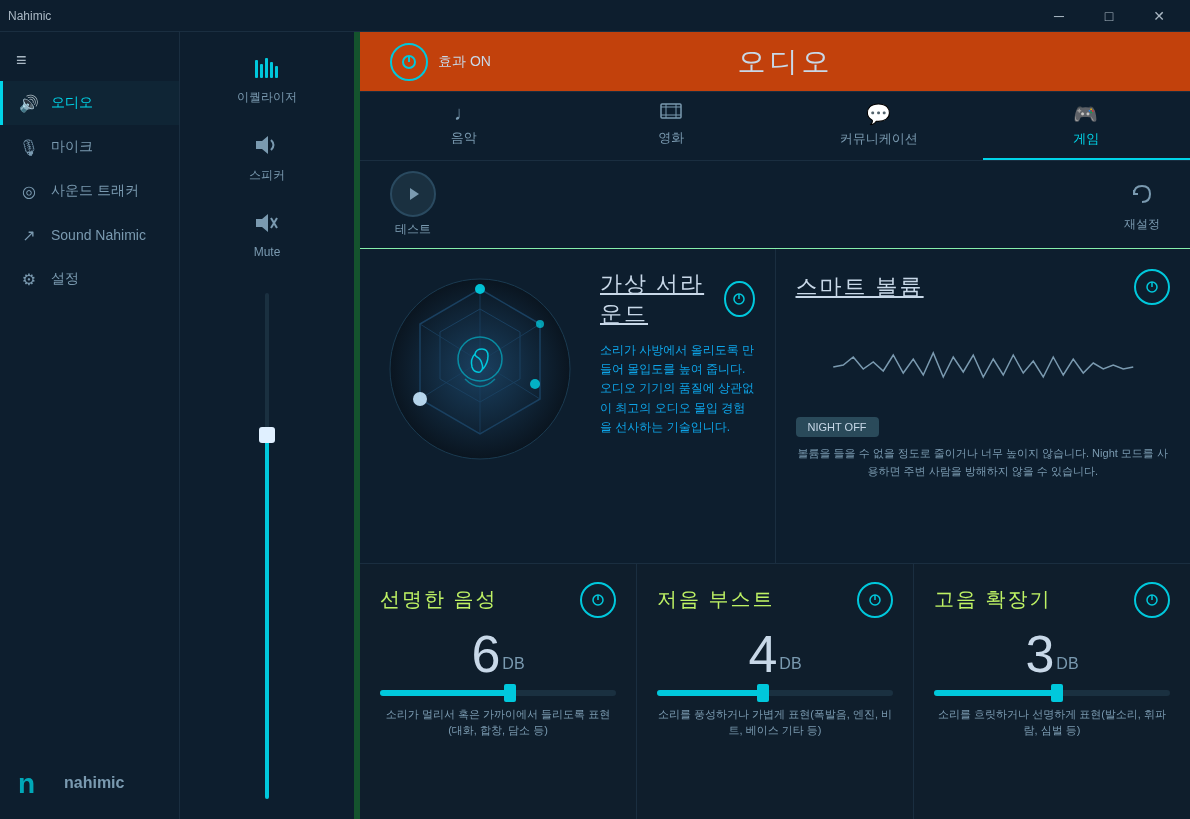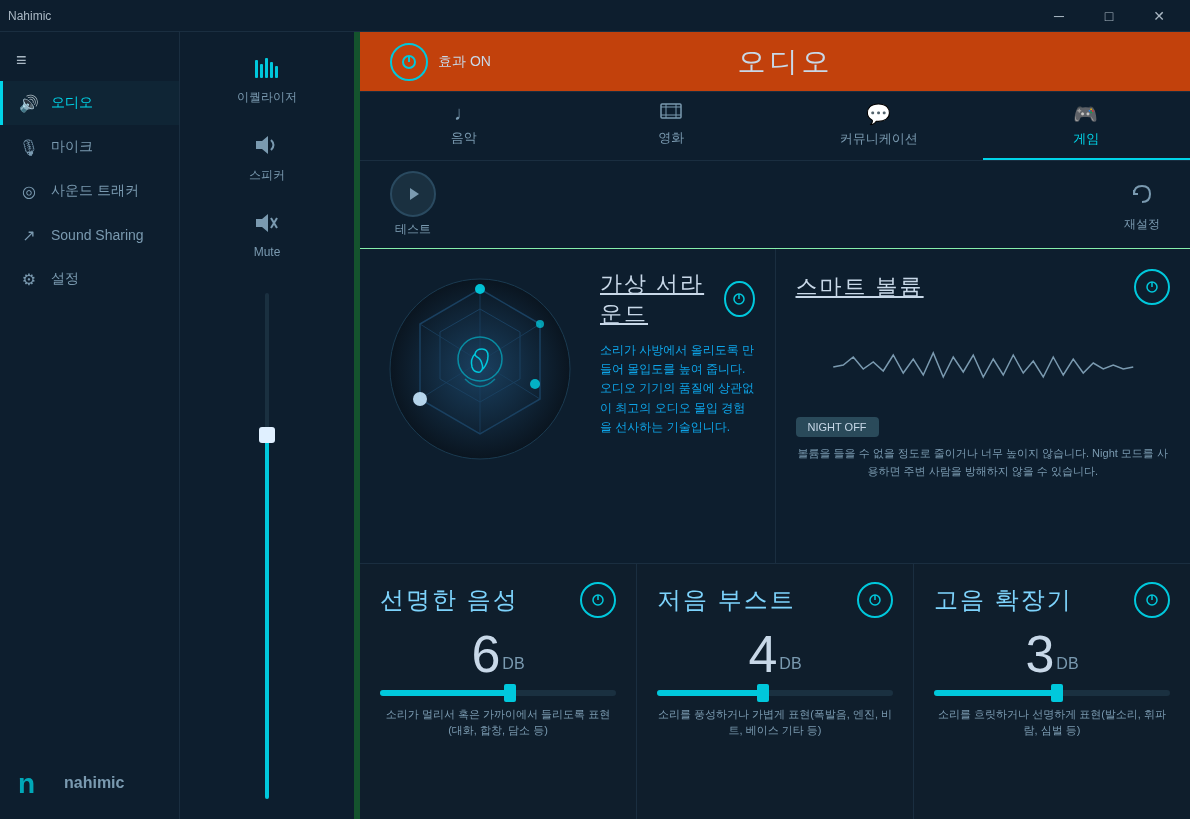--- a/index.html
+++ b/index.html
@@ -403,22 +403,22 @@
       align-items: center;
     }
     .bottom-card-title-row {
       display: flex;
       align-items: center;
       justify-content: space-between;
       width: 100%;
       margin-bottom: 10px;
     }
     .bottom-card-title {
-      font-size: 24px;
-      color: #7dd3fc;
+      font-size: 20px;
+      color: #bef264;
       letter-spacing: 2px;
     }
     .db-value {
       font-size: 52px;
       font-weight: 300;
       color: #c8d8e8;
       line-height: 1;
       display: flex;
       align-items: flex-end;
       gap: 2px;
@@ -482,21 +482,21 @@
     <div class="sidebar-item">
       <span class="sidebar-icon">🎙</span>
       <span>마이크</span>
     </div>
     <div class="sidebar-item">
       <span class="sidebar-icon">◎</span>
       <span>사운드 트래커</span>
     </div>
     <div class="sidebar-item">
       <span class="sidebar-icon">↗</span>
-      <span>Sound Sharing</span>
+      <span>Sound Nahimic</span>
     </div>
     <div class="sidebar-item">
       <span class="sidebar-icon">⚙</span>
       <span>설정</span>
     </div>
 
     <div id="logo-area">
       <svg id="logo-icon" viewBox="0 0 40 40">
         <text x="2" y="30" font-size="28" fill="#00a8b8" font-weight="bold">n</text>
       </svg>

